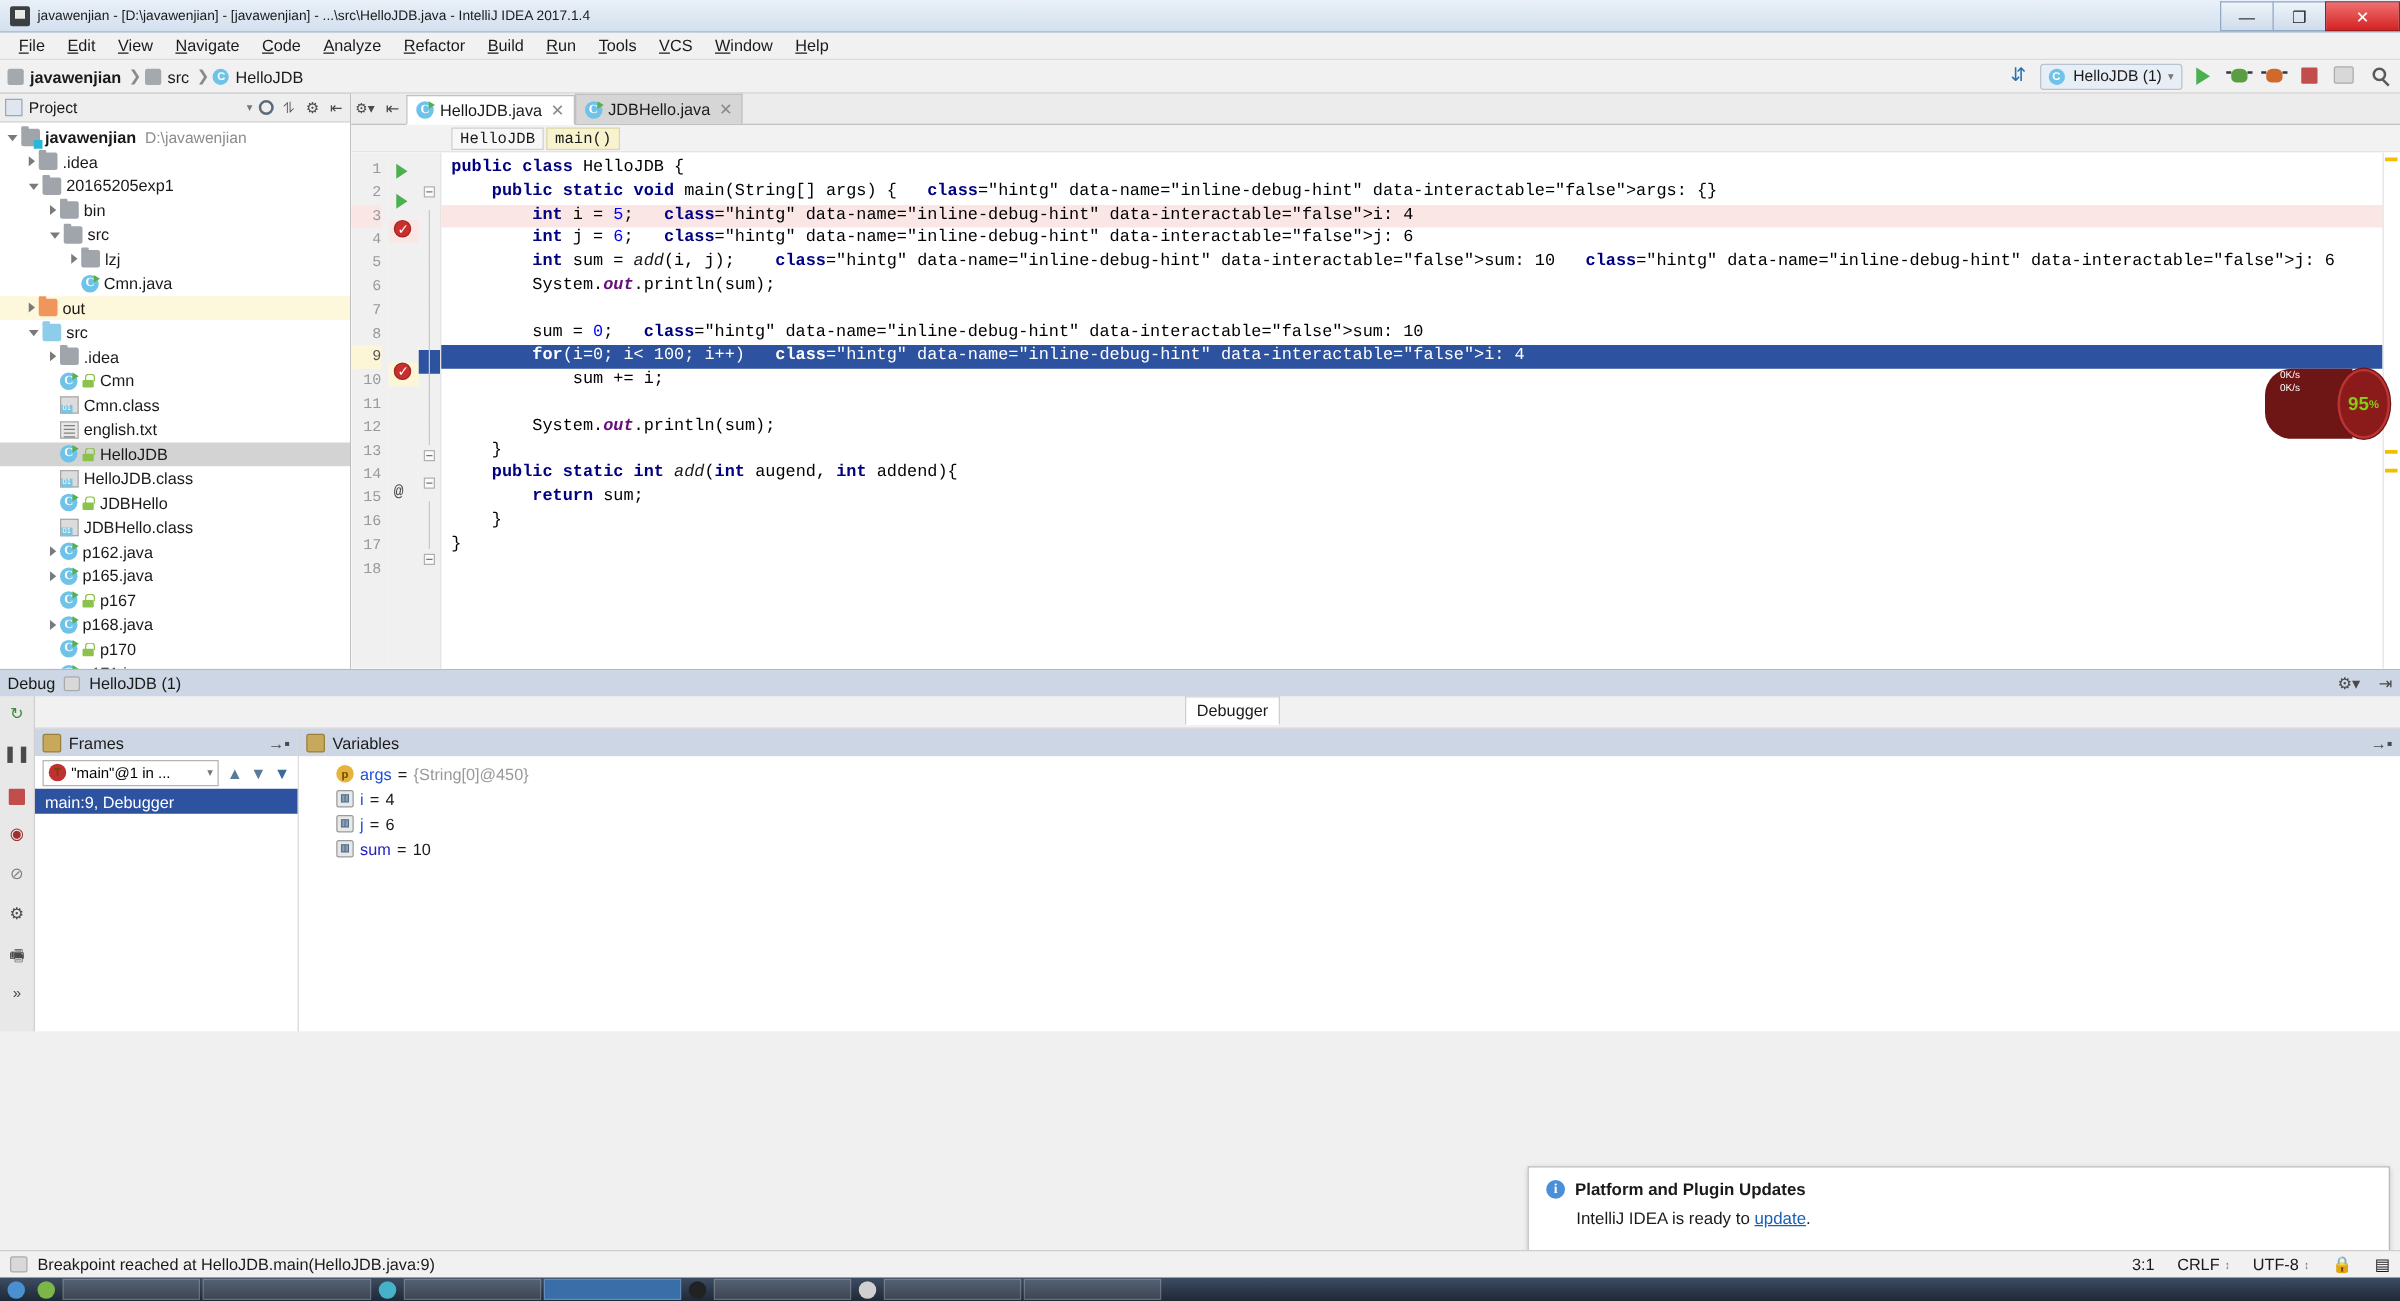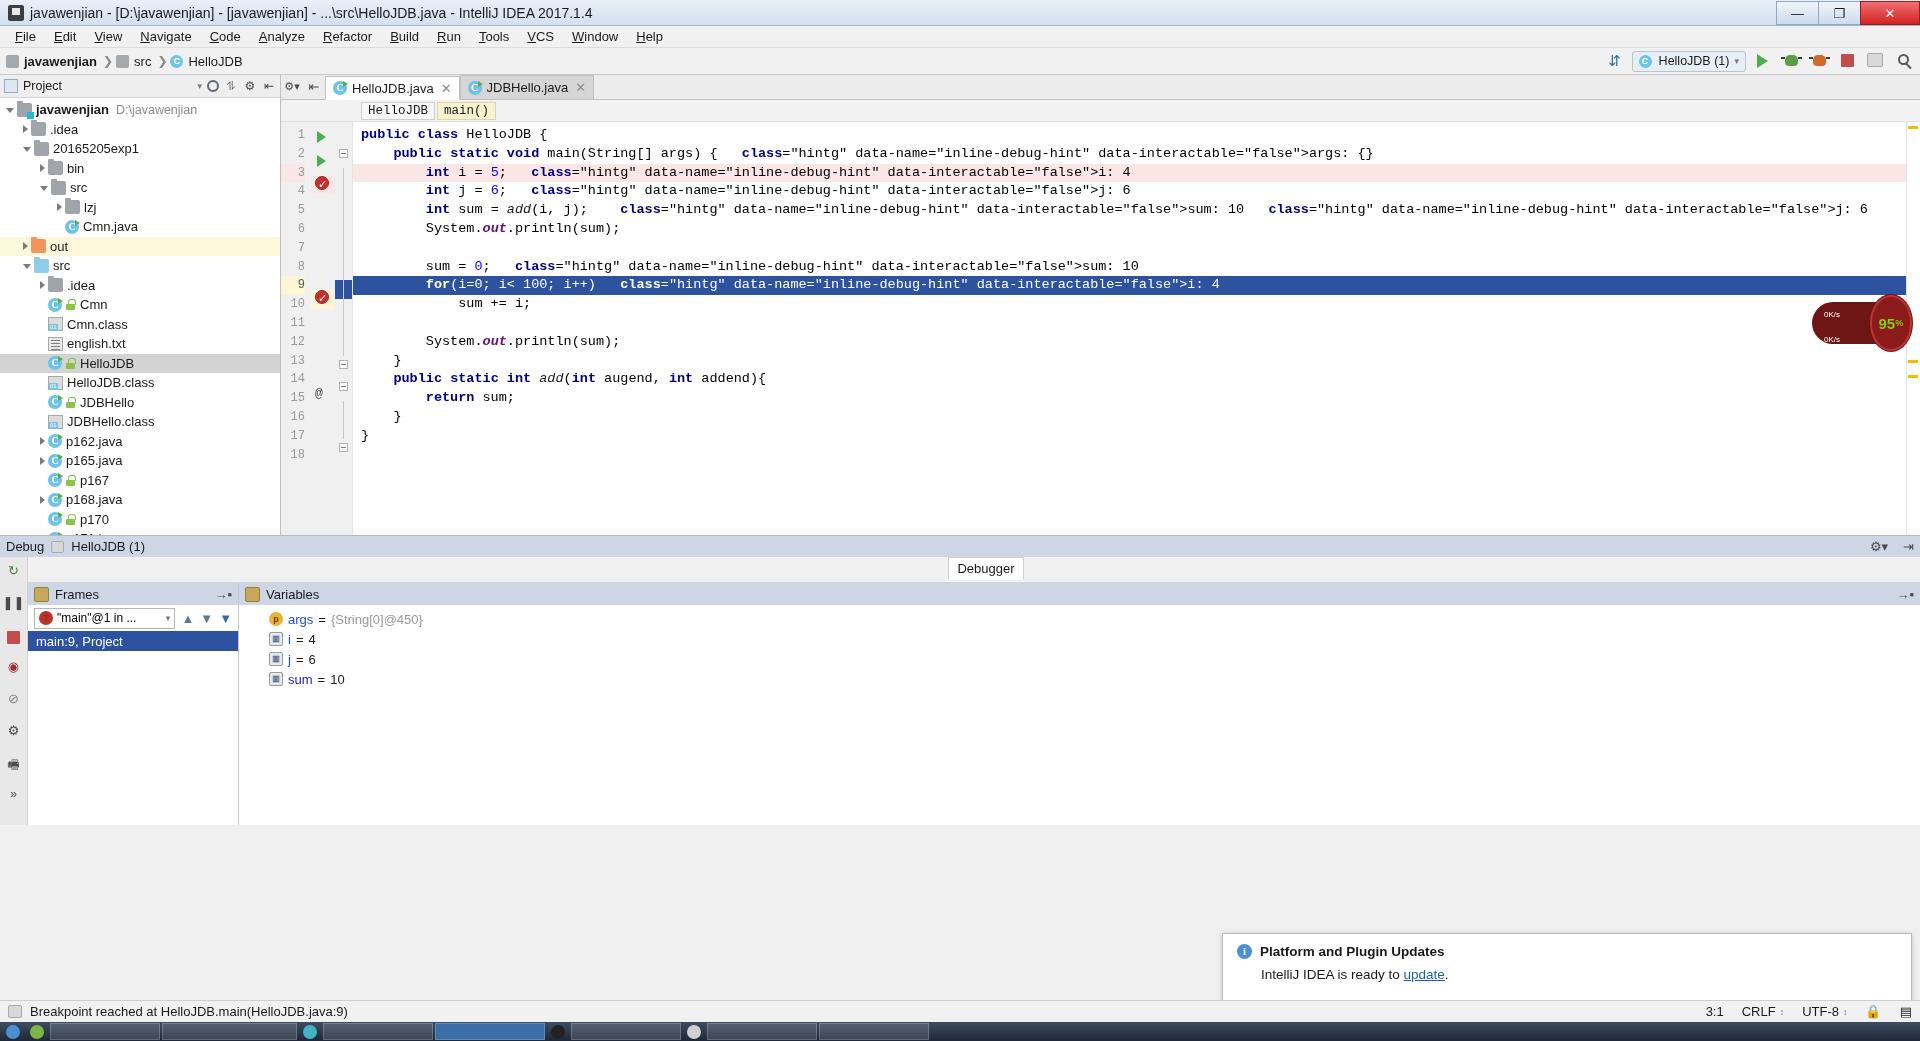--- a/index.html
+++ b/index.html
@@ -22,21 +22,21 @@
   }
   .title-ico {
     width: 16px; height: 16px; margin: 0 6px 0 8px;
     background: #3c3f41; border-radius: 2px;
     position: relative; flex: none;
   }
   .title-ico::after {
     content: ""; position: absolute; left: 4px; top: 3px;
     width: 8px; height: 7px; background: #e8e8e8;
   }
-  .title-txt { font-size: 14px; color: #1a1a1a; white-space: nowrap; }
+  .title-txt { font-size: 11px; color: #1a1a1a; white-space: nowrap; }
   .win-btns { position: absolute; right: 0; top: 0; display: flex; height: 26px; }
   .win-btn {
     width: 42px; height: 24px; margin-top: 1px;
     display: flex; align-items: center; justify-content: center;
     font-size: 13px; color: #1b1b1b;
     background: linear-gradient(#eef4fa, #cfdceb);
     border: 1px solid #8fa8c4; border-right: none;
   }
   .win-btn.close {
     background: linear-gradient(#f07070, #d32222);
@@ -249,22 +249,22 @@
     background: #fff; border-left: 1px solid #e2e2e2;
   }
   .rg-mark { position: absolute; right: 2px; width: 10px; height: 3px; }
 
   .perf-badge {
     position: absolute; right: 8px; top: 180px;
     width: 100px; height: 42px; display: flex; align-items: center;
   }
   .perf-left {
     background: #6e1616; color: #fff; border-radius: 21px 0 0 21px;
-    height: 42px; width: 72px; display: flex; flex-direction: column;
-    justify-content: flex-end; padding-left: 12px; font-size: 8px; gap: 16px;
+    height: 56px; width: 72px; display: flex; flex-direction: column;
+    justify-content: flex-start; padding-left: 12px; font-size: 8px; gap: 2px;
   }
   .perf-circle {
     width: 44px; height: 56px; border-radius: 50%; background: #8b1a1a;
     color: #84cc16; display: flex; align-items: center; justify-content: center;
     font-size: 15px; font-weight: bold; margin-left: -12px;
     border: 2px solid #b33; box-shadow: 0 0 0 1px #6e1616;
   }
   .perf-circle small { font-size: 9px; }
 
   
@@ -792,21 +792,21 @@
                 <div class="thread-combo">
                   <span class="vic p" style="background:#c03030;">T</span>
                   <span style="flex:1;">"main"@1 in ...</span>
                   <span class="chev">▾</span>
                 </div>
                 <span style="color:#5a7a9a;">▲</span>
                 <span style="color:#5a7a9a;">▼</span>
                 <span style="color:#3a6a9a;">▼</span>
               </div>
               <div id="frames">
-                  <div class="frame-row sel">main:9, Project</div>
+                  <div class="frame-row sel">main:9, Debugger</div>
                 </div>
             </div>
           </div>
 
           <div class="pane vars">
             <div class="pane-head">
               <span class="minib" style="background:#c8a85a;border-color:#9a7f3a;"></span>
               <span>Variables</span>
               <span style="margin-left:auto;color:#4a4a4a;">→▪</span>
             </div>

